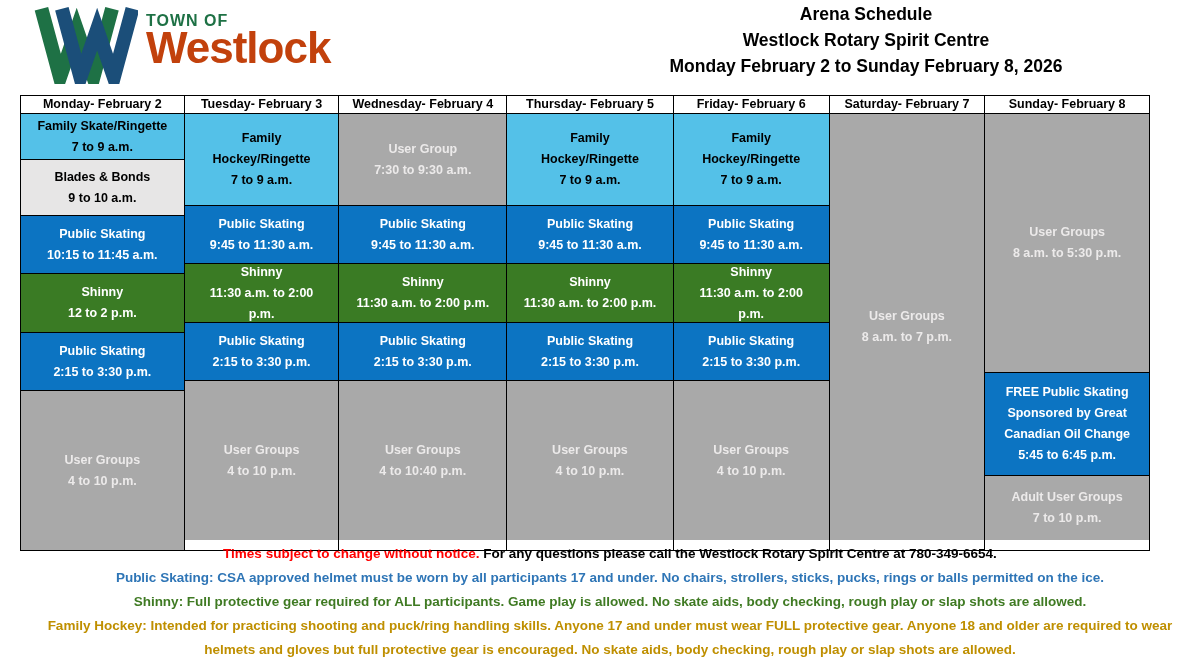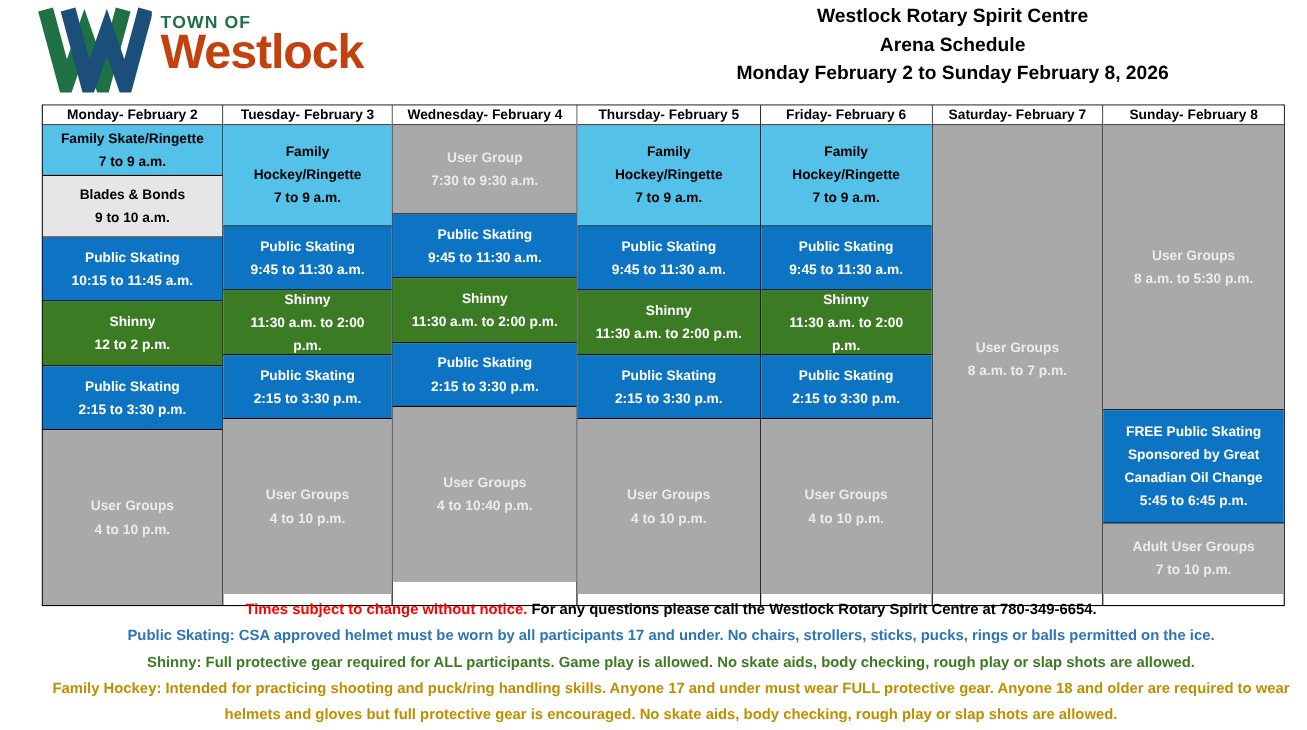--- a/index.html
+++ b/index.html
@@ -16,21 +16,21 @@
   .logo svg { width: 104px; height: 80px; }
   .logo-text { margin-left: 8px; margin-top: 8px; }
   .logo-townof { color: #1E7145; font-weight: bold; font-size: 16px; letter-spacing: 1px; }
   .logo-name { color: #c2410c; font-weight: bold; font-size: 44px; line-height: 40px; margin-top: -2px; letter-spacing: -1px; }
 
   
   .title-block { position: absolute; left: 560px; top: 1px; width: 612px; text-align: center; }
   .title-block div { font-weight: bold; font-size: 17.5px; color: #000; line-height: 26px; }
 
   
-  .table { position: absolute; left: 38px; top: 95px; width: 1130px; display: flex; border: 1px solid #000; }
+  .table { position: absolute; left: 20px; top: 95px; width: 1130px; display: flex; border: 1px solid #000; }
   .col { display: flex; flex-direction: column; border-right: 1px solid #000; }
   .col:last-child { border-right: none; }
   .col-header {
     height: 18px; background: #fff; color: #000;
     font-weight: bold; font-size: 12.5px; line-height: 17px;
     text-align: center; border-bottom: 1px solid #000;
   }
   .cell {
     display: flex; flex-direction: column; justify-content: center; align-items: center;
     text-align: center; font-weight: bold; font-size: 12.5px; line-height: 21px;
@@ -66,22 +66,22 @@
       <polyline points="30,4 50,78 68,26 86,78 106,4" fill="none" stroke="#1B4E79" stroke-width="15"></polyline>
     </svg>
   </span>
   <div class="logo-text">
     <div class="logo-townof">TOWN OF</div>
     <div class="logo-name">Westlock</div>
   </div>
 </div>
 
 <div class="title-block">
+  <div>Arena Schedule</div>
   <div>Westlock Rotary Spirit Centre</div>
-  <div>Arena Schedule</div>
   <div>Monday February 2 to Sunday February 8, 2026</div>
 </div>
 
 <div class="table">
 
   <div class="col" style="width:164px">
     <div class="col-header">Monday- February 2</div>
     <div class="cell c-lightblue" style="height:46px">
       <span class="lbl">Family Skate/Ringette</span>
       <span class="time">7 to 9 a.m.</span>
@@ -127,21 +127,21 @@
       <span class="time">2:15 to 3:30 p.m.</span>
     </div>
     <div class="cell c-gray" style="height:159px">
       <span class="lbl">User Groups</span>
       <span class="time">4 to 10 p.m.</span>
     </div>
   </div>
 
   <div class="col" style="width:168px">
     <div class="col-header">Wednesday- February 4</div>
-    <div class="cell c-gray" style="height:81px">
+    <div class="cell c-gray" style="height:92px">
       <span class="lbl">User Group</span>
       <span class="time">7:30 to 9:30 a.m.</span>
     </div>
     <div class="cell c-blue" style="height:58px">
       <span class="lbl">Public Skating</span>
       <span class="time">9:45 to 11:30 a.m.</span>
     </div>
     <div class="cell c-green" style="height:59px">
       <span class="lbl">Shinny</span>
       <span class="time">11:30 a.m. to 2:00 p.m.</span>

